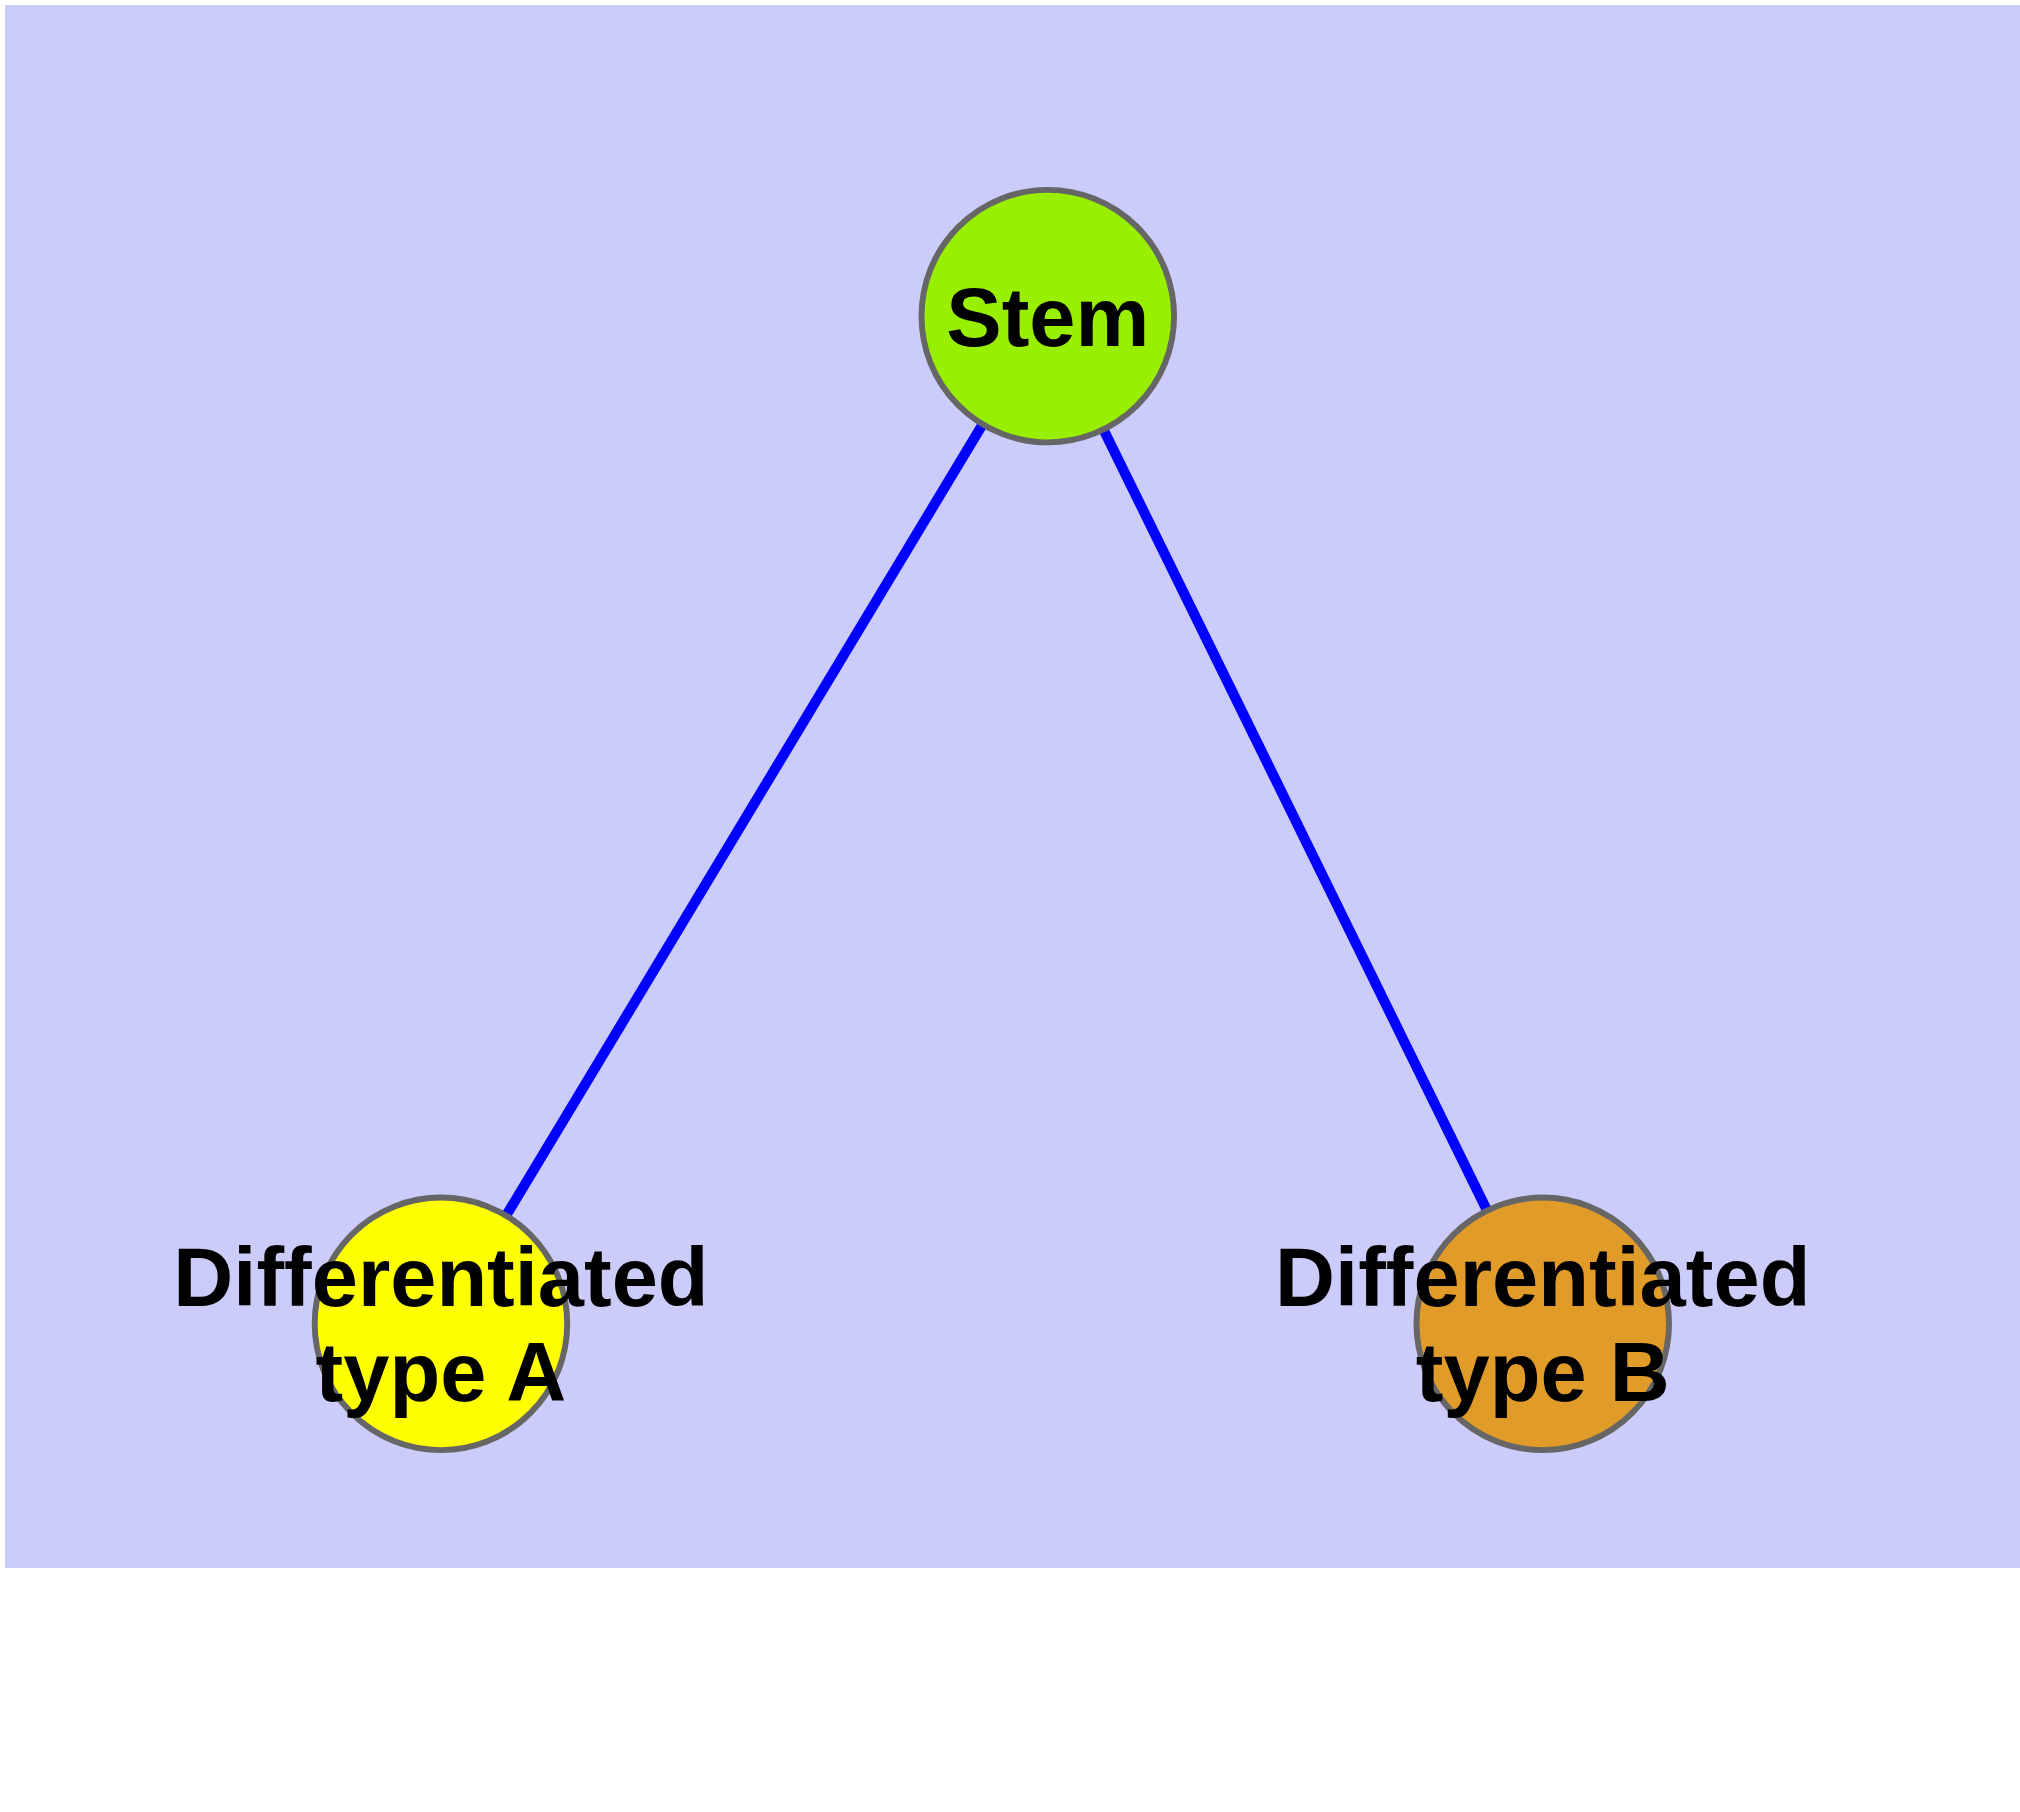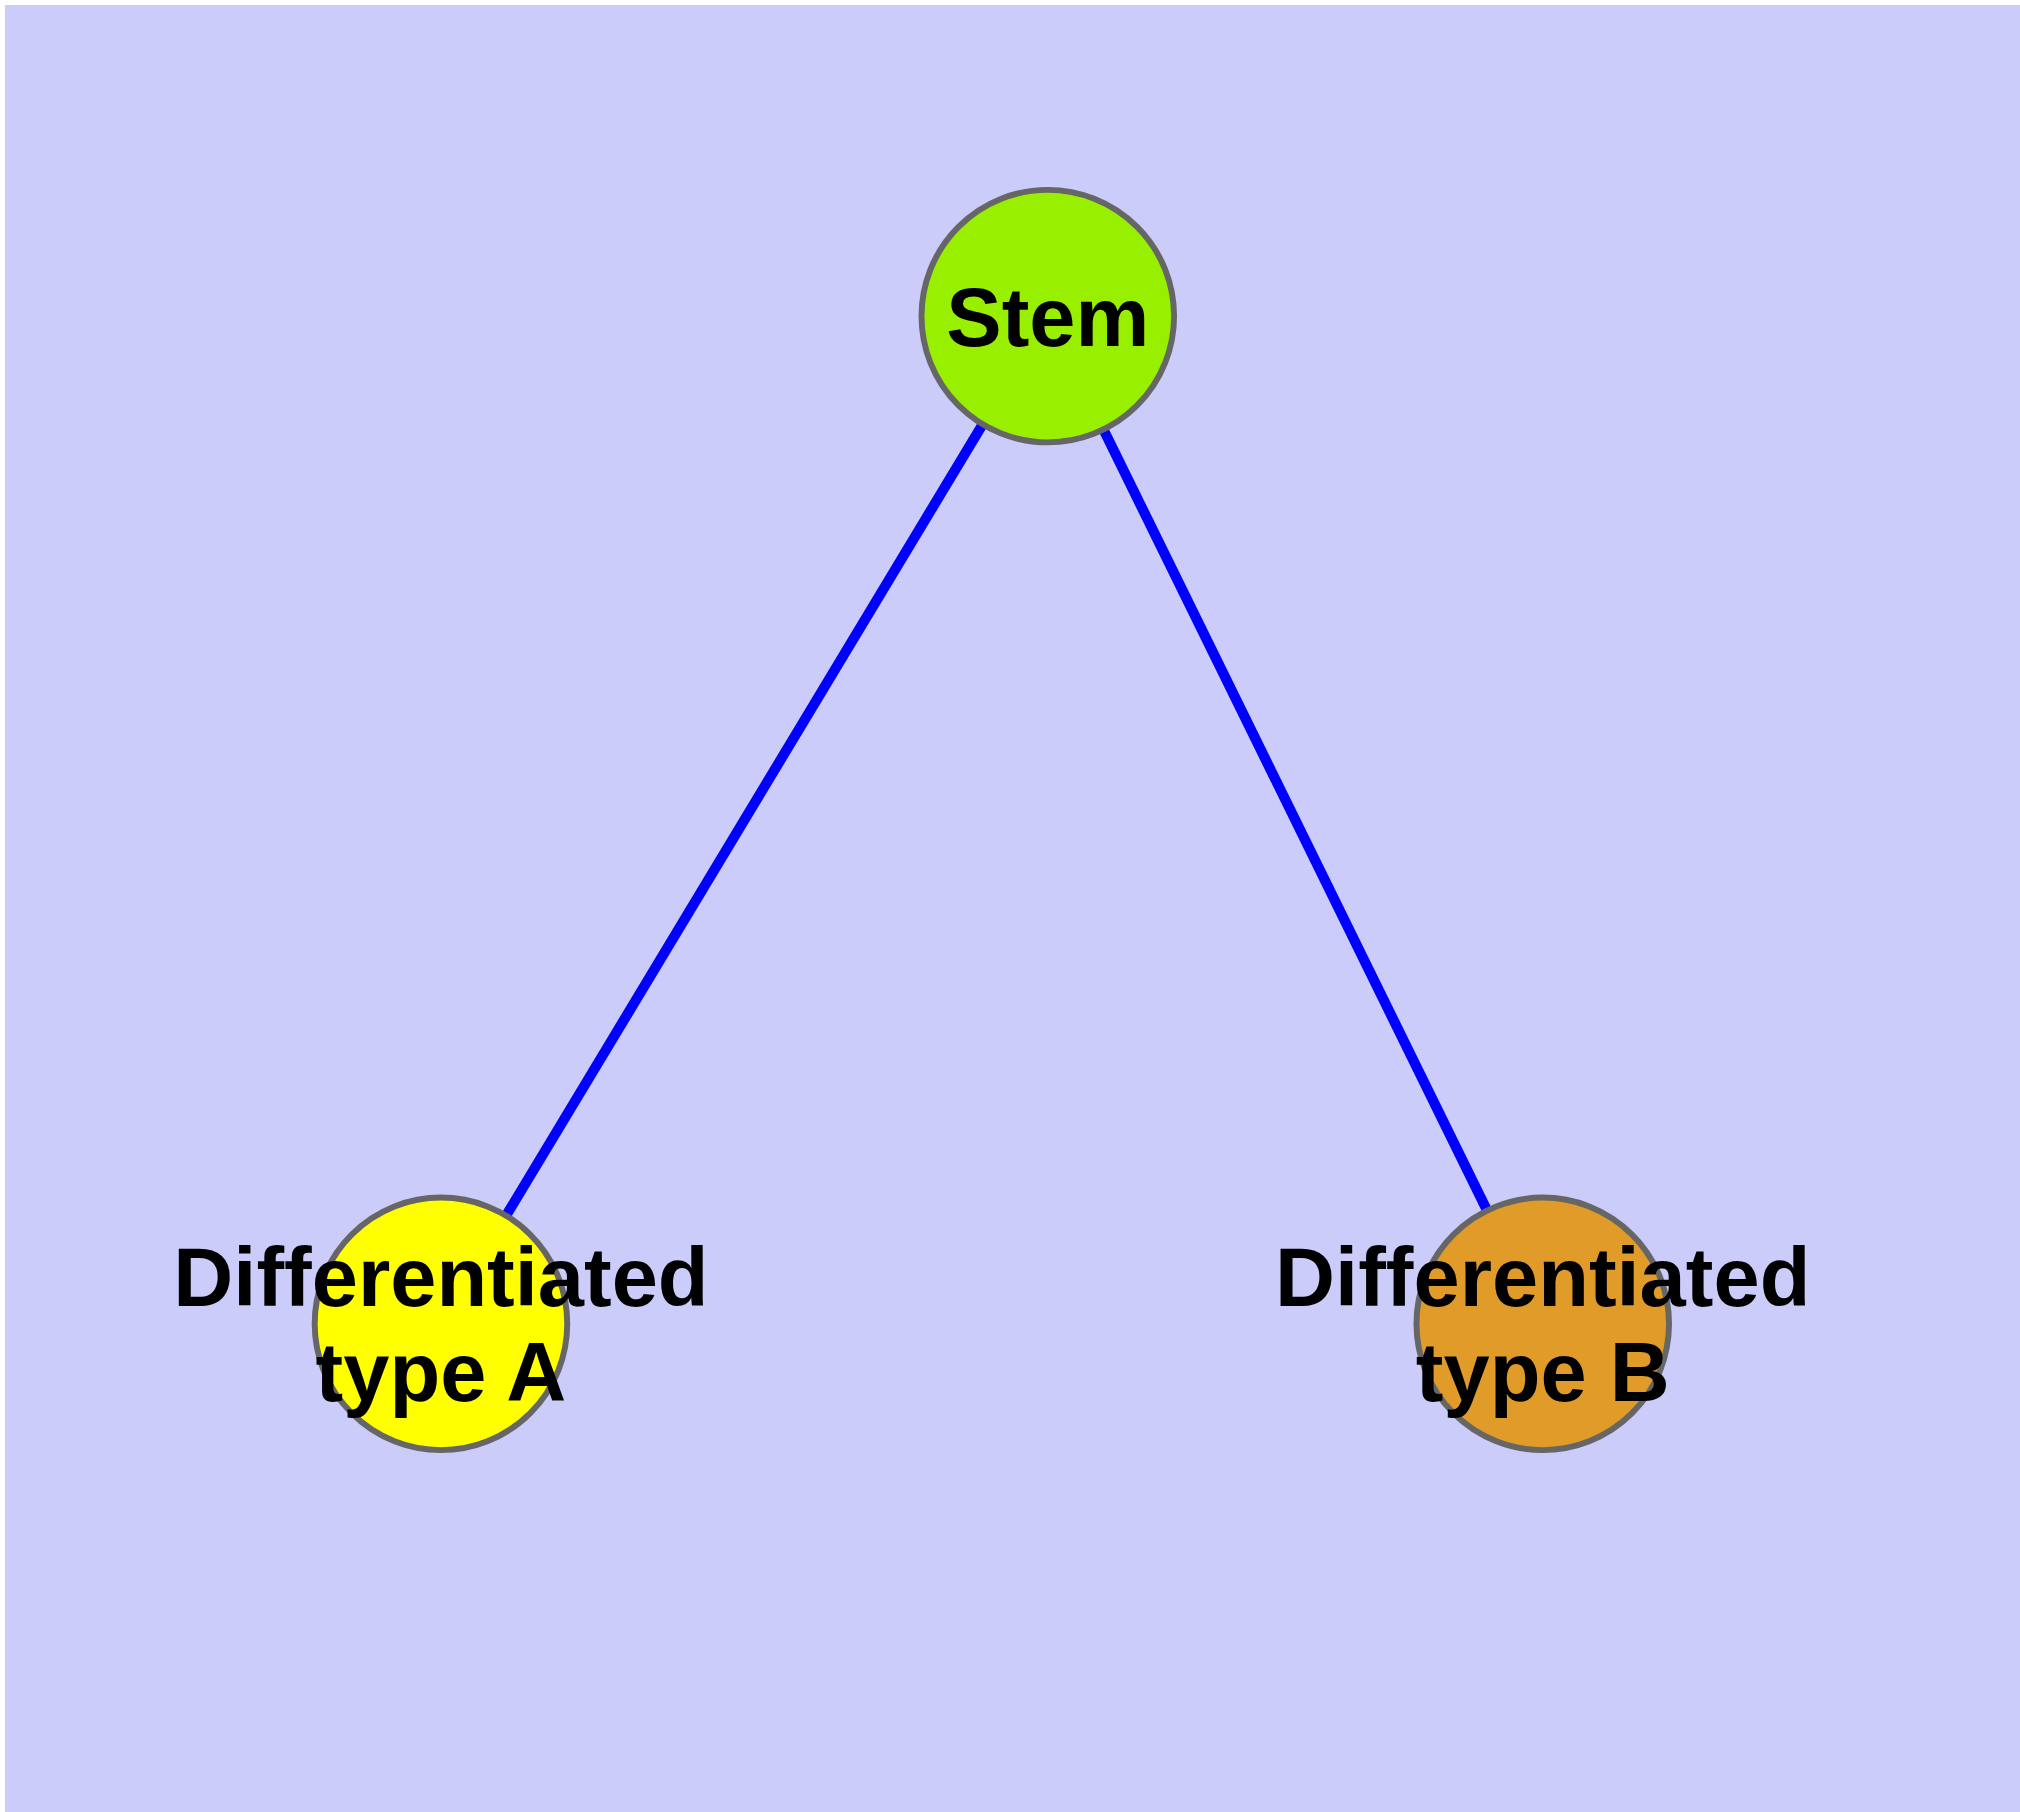--- a/index.html
+++ b/index.html
@@ -3,21 +3,21 @@
 <meta charset="utf-8">
 <style>
   html, body {
     margin: 0;
     padding: 0;
     background: #ffffff;
   }
   #canvas {
     position: relative;
     width: 2021px;
-    height: 1812px;
+    height: 1568px;
     background: #ffffff;
     overflow: hidden;
     font-family: "Liberation Sans", sans-serif;
   }
   #plot-bg {
     position: absolute;
     left: 5.1px;
     top: 5.1px;
     width: 2015px;
     height: 1807px;

